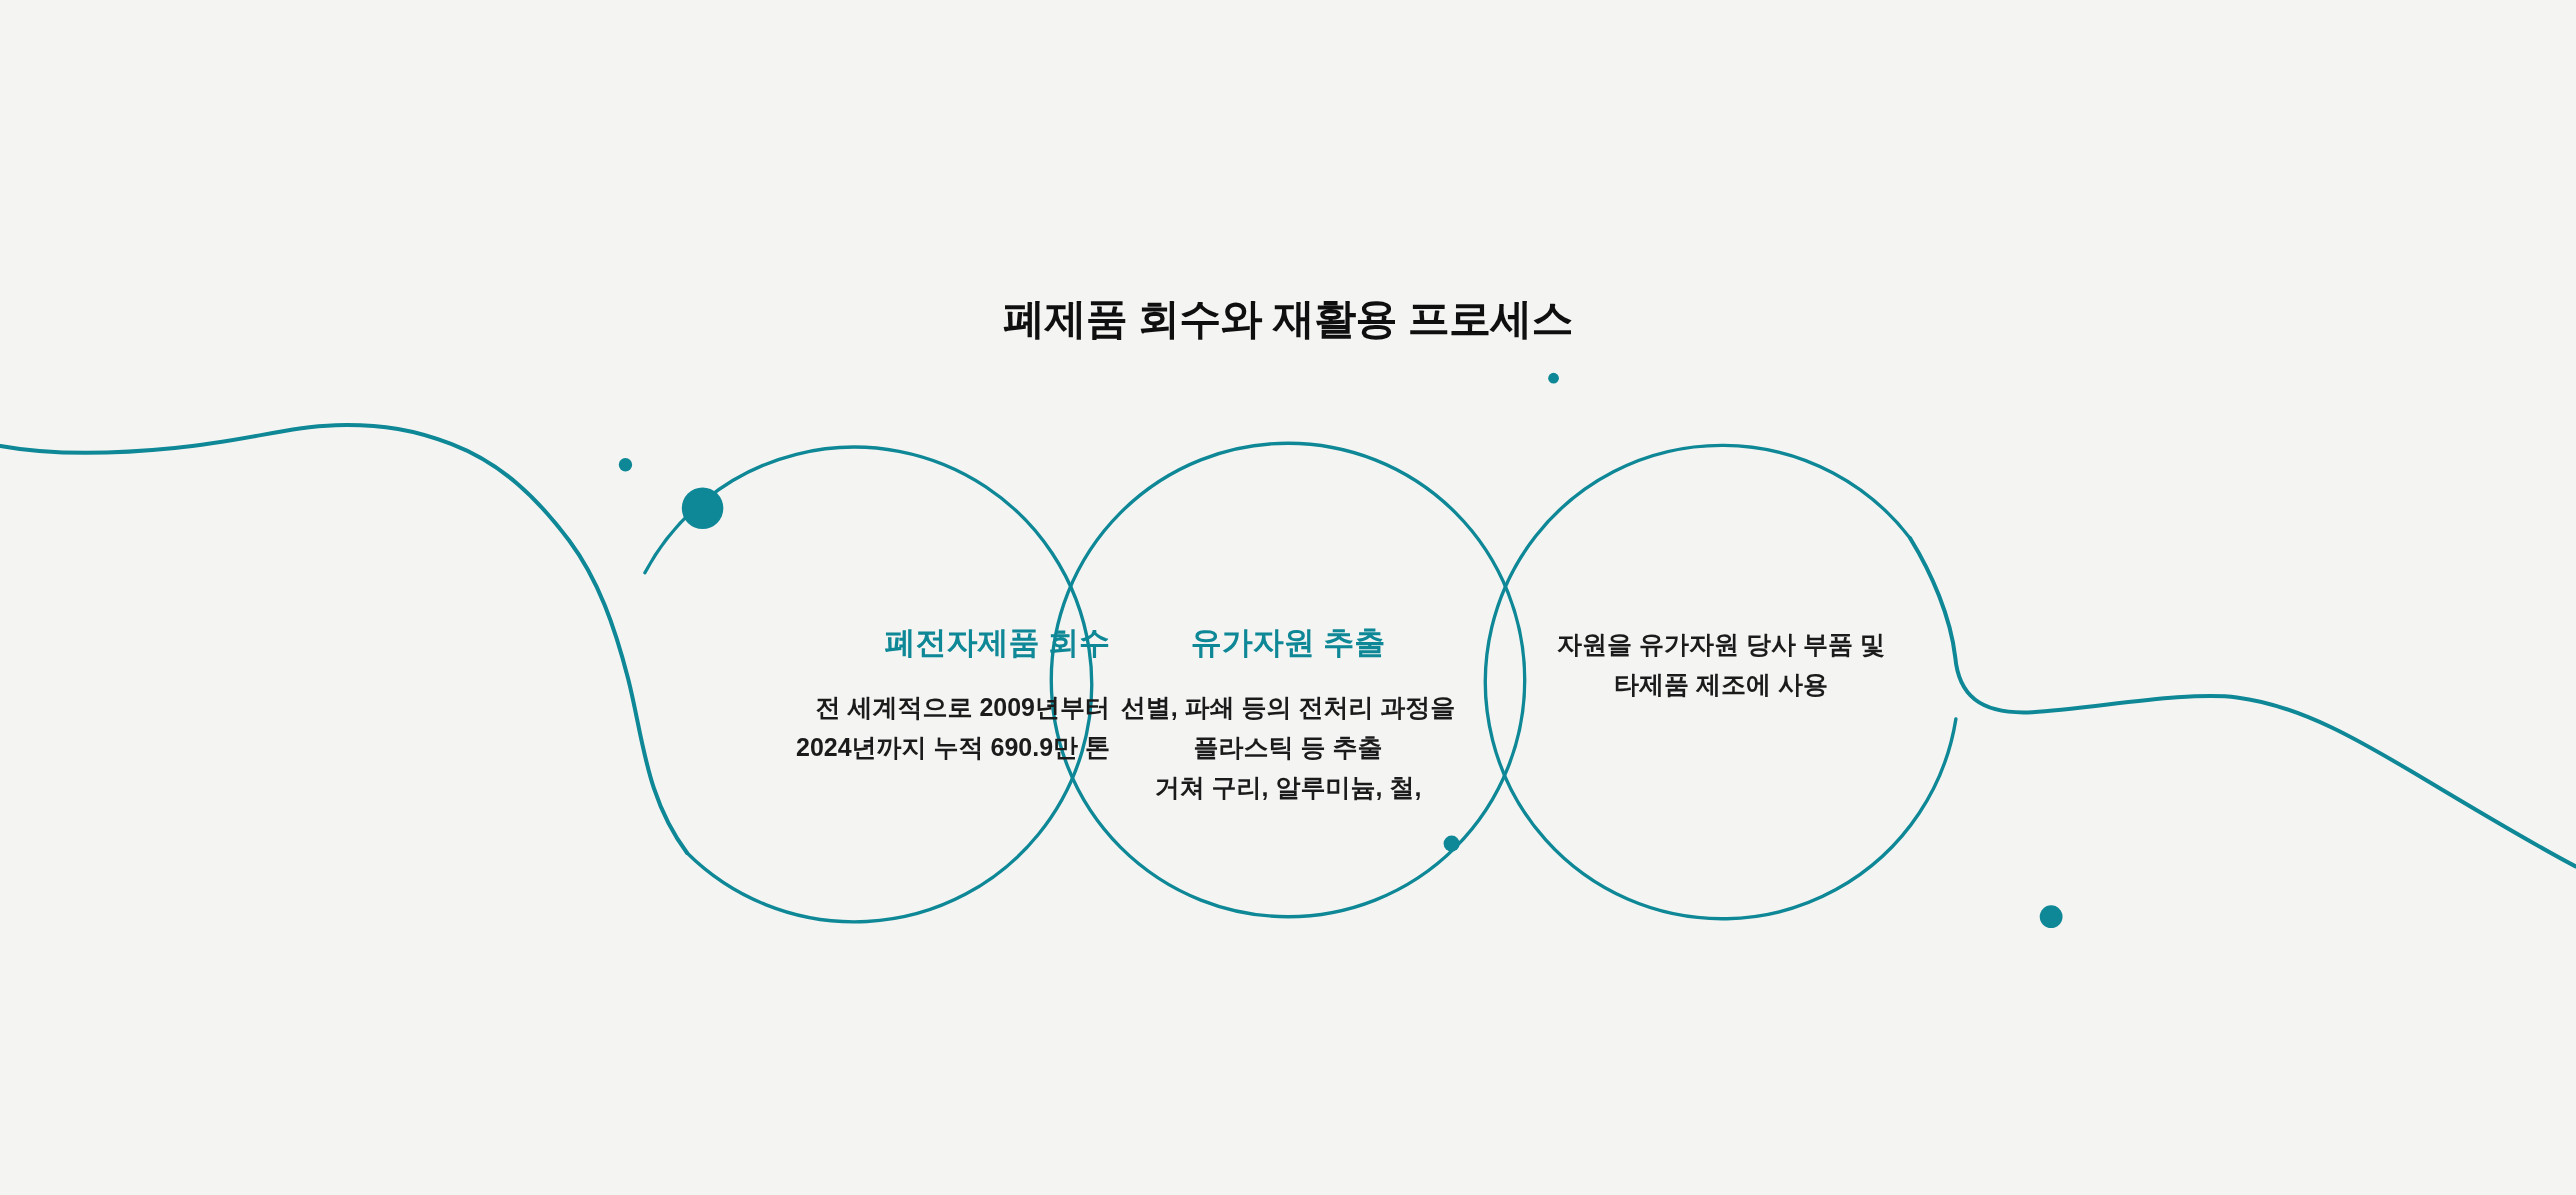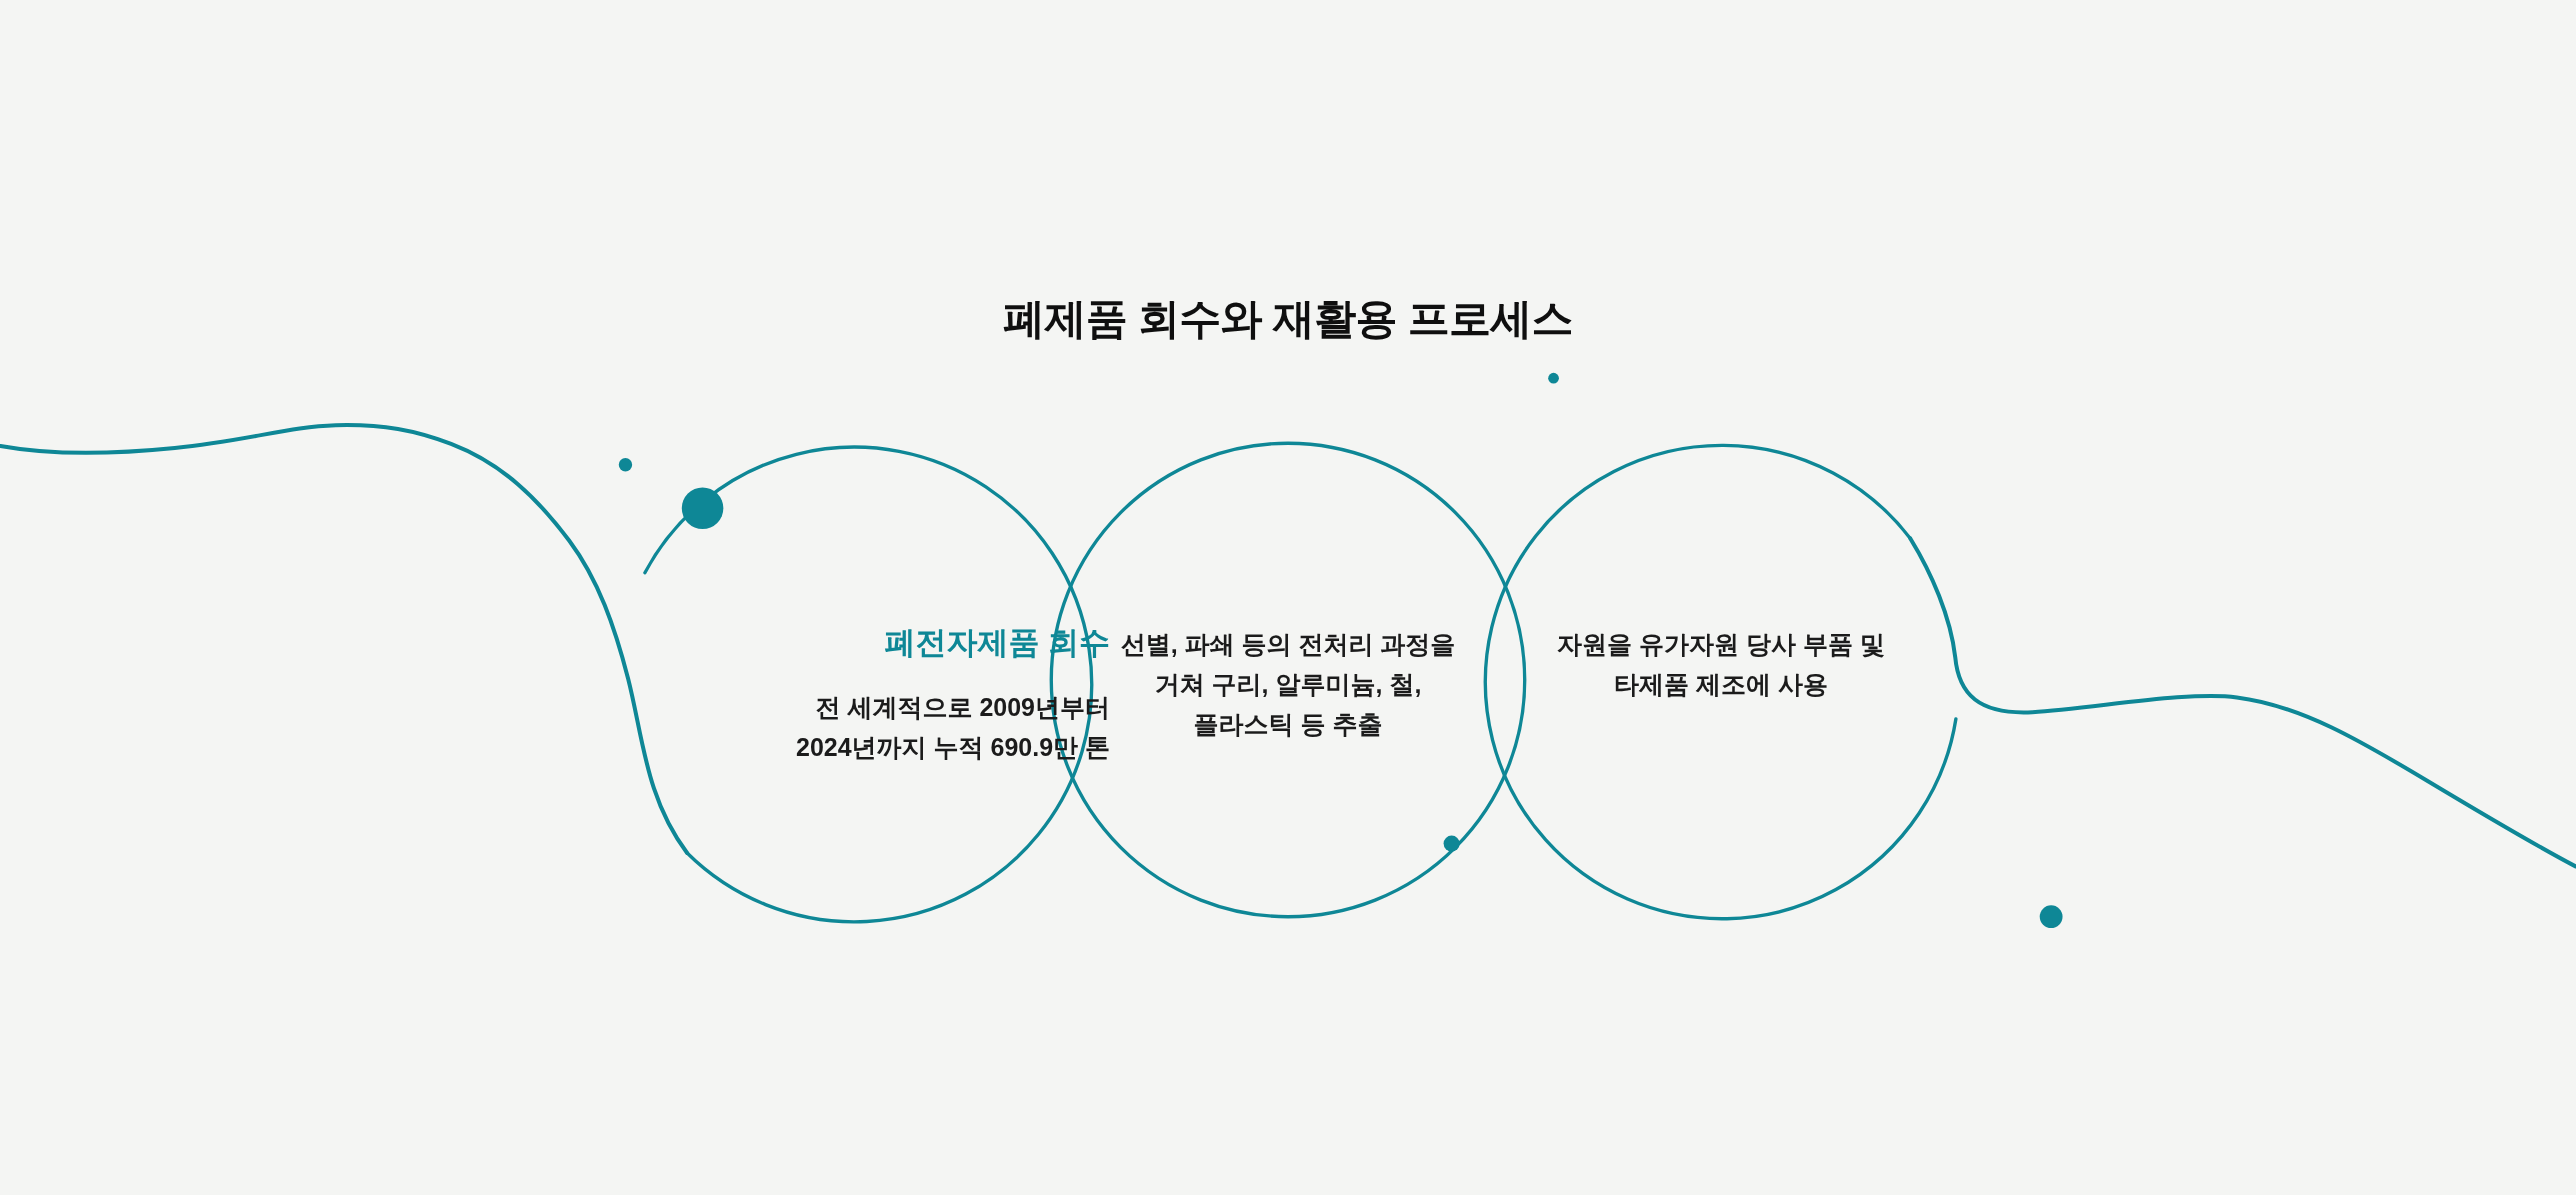--- a/index.html
+++ b/index.html
@@ -96,24 +96,25 @@
 
   <div class="step step1">
     <div class="heading">폐전자제품 회수</div>
     <div class="body">
       <span class="body-line">전 세계적으로 2009년부터</span>
       <span class="body-line">2024년까지 누적 690.9만 톤</span>
     </div>
   </div>
 
   <div class="step step2">
+    <div class="heading">유가자원 추출</div>
     <div class="body">
       <span class="body-line">선별, 파쇄 등의 전처리 과정을</span>
+      <span class="body-line">플라스틱 등 추출</span>
       <span class="body-line">거쳐 구리, 알루미늄, 철,</span>
-      <span class="body-line">플라스틱 등 추출</span>
     </div>
   </div>
 
   <div class="step step3">
     <div class="body">
       <span class="body-line">자원을 유가자원 당사 부품 및</span>
       <span class="body-line">타제품 제조에 사용</span>
     </div>
   </div>
 

